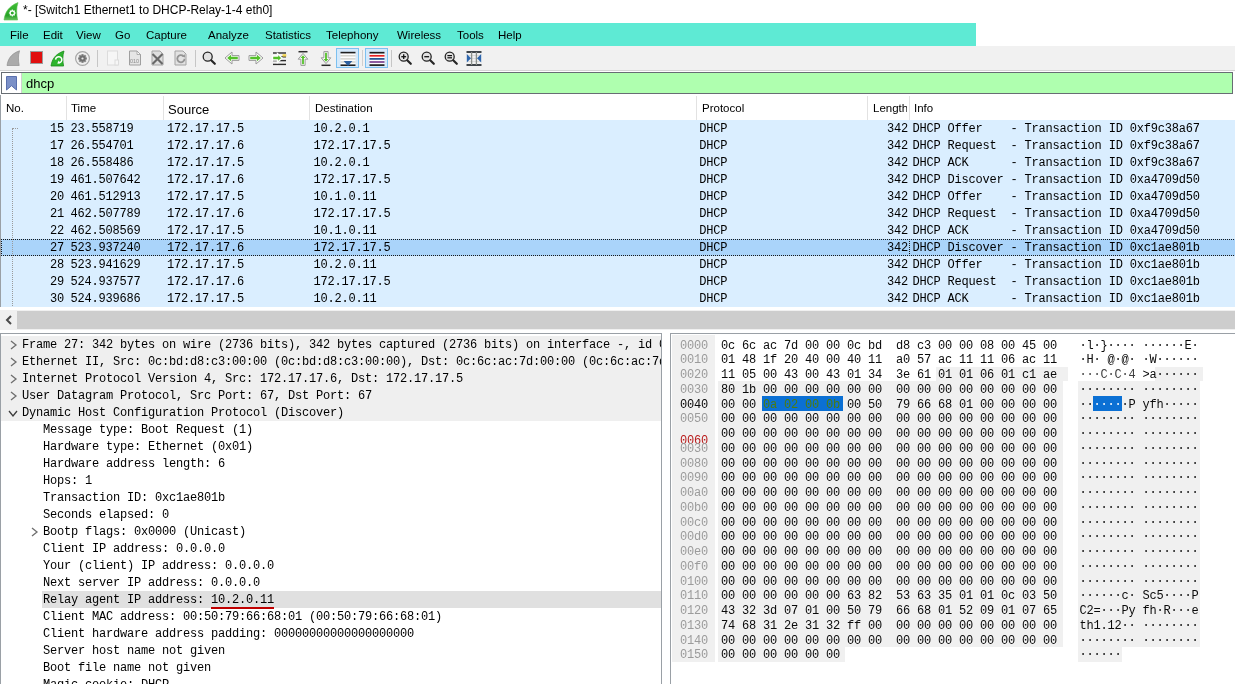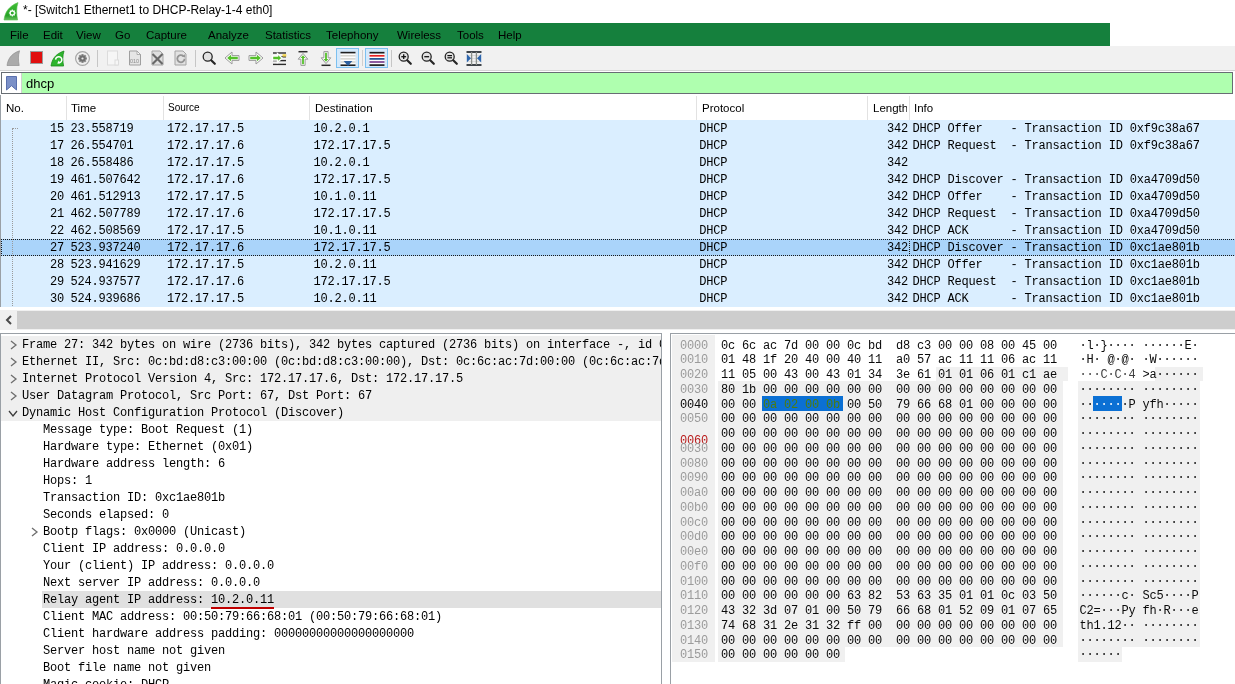--- a/index.html
+++ b/index.html
@@ -27,21 +27,21 @@
           <line x1="11.1" y1="11" x2="12.7" y2="11"></line>
 <line x1="6.9" y1="8.6" x2="8.1" y2="9.8"></line>
           <line x1="10.5" y1="12.2" x2="11.7" y2="13.4"></line>
 <line x1="11.7" y1="8.6" x2="10.5" y2="9.8"></line>
           <line x1="8.1" y1="12.2" x2="6.9" y2="13.4"></line>
 </g>
       </g>
     </svg>
 <div class="abs" style="left:23px;top:3px;font-size:12px;color:#000">*- [Switch1 Ethernet1 to DHCP-Relay-1-4 eth0]</div>
 </div>
-<div class="abs" style="left:0;top:23px;width:1110px;height:23px;background:#15803d">
+<div class="abs" style="left:0;top:23px;width:976px;height:23px;background:#5eead4">
 <span class="abs" style="left:10px;top:5.5px;font-size:11.5px;color:#000">File</span>
 <span class="abs" style="left:43px;top:5.5px;font-size:11.5px;color:#000">Edit</span>
 <span class="abs" style="left:76px;top:5.5px;font-size:11.5px;color:#000">View</span>
 <span class="abs" style="left:115px;top:5.5px;font-size:11.5px;color:#000">Go</span>
 <span class="abs" style="left:146px;top:5.5px;font-size:11.5px;color:#000">Capture</span>
 <span class="abs" style="left:208px;top:5.5px;font-size:11.5px;color:#000">Analyze</span>
 <span class="abs" style="left:265px;top:5.5px;font-size:11.5px;color:#000">Statistics</span>
 <span class="abs" style="left:326px;top:5.5px;font-size:11.5px;color:#000">Telephony</span>
 <span class="abs" style="left:397px;top:5.5px;font-size:11.5px;color:#000">Wireless</span>
 <span class="abs" style="left:457px;top:5.5px;font-size:11.5px;color:#000">Tools</span>
@@ -195,21 +195,21 @@
 <div class="abs" style="left:0;top:0;width:20px;height:20px;background:#fff;border-right:1px solid #d0d0d0">
 <svg class="abs" style="left:4px;top:3px" width="12" height="15" viewBox="0 0 12 15">
         <path d="M0.5 0.5 h10 v13.5 l-5,-4.3 l-5,4.3 z" fill="#7b90c8" stroke="#5a70ae"></path>
       </svg>
 </div>
 <div class="abs" style="left:24px;top:3px;font-size:13px;color:#000">dhcp</div>
 </div>
 <div class="abs" style="left:0;top:95px;width:1235px;height:25px;background:#fff;border-left:1px solid #9aa0a6">
 <span class="abs" style="left:5px;top:6.5px;font-size:11.5px;color:#000;">No.</span>
 <span class="abs" style="left:70px;top:6.5px;font-size:11.5px;color:#000;">Time</span>
-<span class="abs" style="left:167px;top:6.5px;font-size:10px;color:#000;">Source</span>
+<span class="abs" style="left:167px;top:6.5px;font-size:13px;color:#000;">Source</span>
 <span class="abs" style="left:314px;top:6.5px;font-size:11.5px;color:#000;">Destination</span>
 <span class="abs" style="left:701px;top:6.5px;font-size:11.5px;color:#000;">Protocol</span>
 <span class="abs" style="left:872px;top:6.5px;font-size:11.5px;color:#000;">Length</span>
 <div class="abs" style="left:906px;top:1px;width:7px;height:24px;background:#fff"></div>
 <span class="abs" style="left:913px;top:6.5px;font-size:11.5px;color:#000;">Info</span>
 <div class="abs" style="left:65px;top:1px;width:1px;height:24px;background:#e2e2e2"></div>
 <div class="abs" style="left:162px;top:1px;width:1px;height:24px;background:#e2e2e2"></div>
 <div class="abs" style="left:308px;top:1px;width:1px;height:24px;background:#e2e2e2"></div>
 <div class="abs" style="left:695px;top:1px;width:1px;height:24px;background:#e2e2e2"></div>
 <div class="abs" style="left:866px;top:1px;width:1px;height:24px;background:#e2e2e2"></div>
@@ -234,20 +234,21 @@
 <span class="mono abs" style="left:886.0px;top:2px">342</span>
 <span class="mono abs" style="left:911.6px;top:2px">DHCP Request  - Transaction ID 0xf9c38a67</span>
 </div>
 <div class="abs" style="left:0;top:34px;width:1235px;height:17px;background:#daeeff;">
 <span class="mono abs" style="left:49.0px;top:2px">18</span>
 <span class="mono abs" style="left:69.5px;top:2px">26.558486</span>
 <span class="mono abs" style="left:166px;top:2px">172.17.17.5</span>
 <span class="mono abs" style="left:312.5px;top:2px">10.2.0.1</span>
 <span class="mono abs" style="left:698.3px;top:2px">DHCP</span>
 <span class="mono abs" style="left:886.0px;top:2px">342</span>
+<span class="mono abs" style="left:911.6px;top:2px">DHCP ACK      - Transaction ID 0xf9c38a67</span>
 </div>
 <div class="abs" style="left:0;top:51px;width:1235px;height:17px;background:#daeeff;">
 <span class="mono abs" style="left:49.0px;top:2px">19</span>
 <span class="mono abs" style="left:69.5px;top:2px">461.507642</span>
 <span class="mono abs" style="left:166px;top:2px">172.17.17.6</span>
 <span class="mono abs" style="left:312.5px;top:2px">172.17.17.5</span>
 <span class="mono abs" style="left:698.3px;top:2px">DHCP</span>
 <span class="mono abs" style="left:886.0px;top:2px">342</span>
 <span class="mono abs" style="left:911.6px;top:2px">DHCP Discover - Transaction ID 0xa4709d50</span>
 </div>

